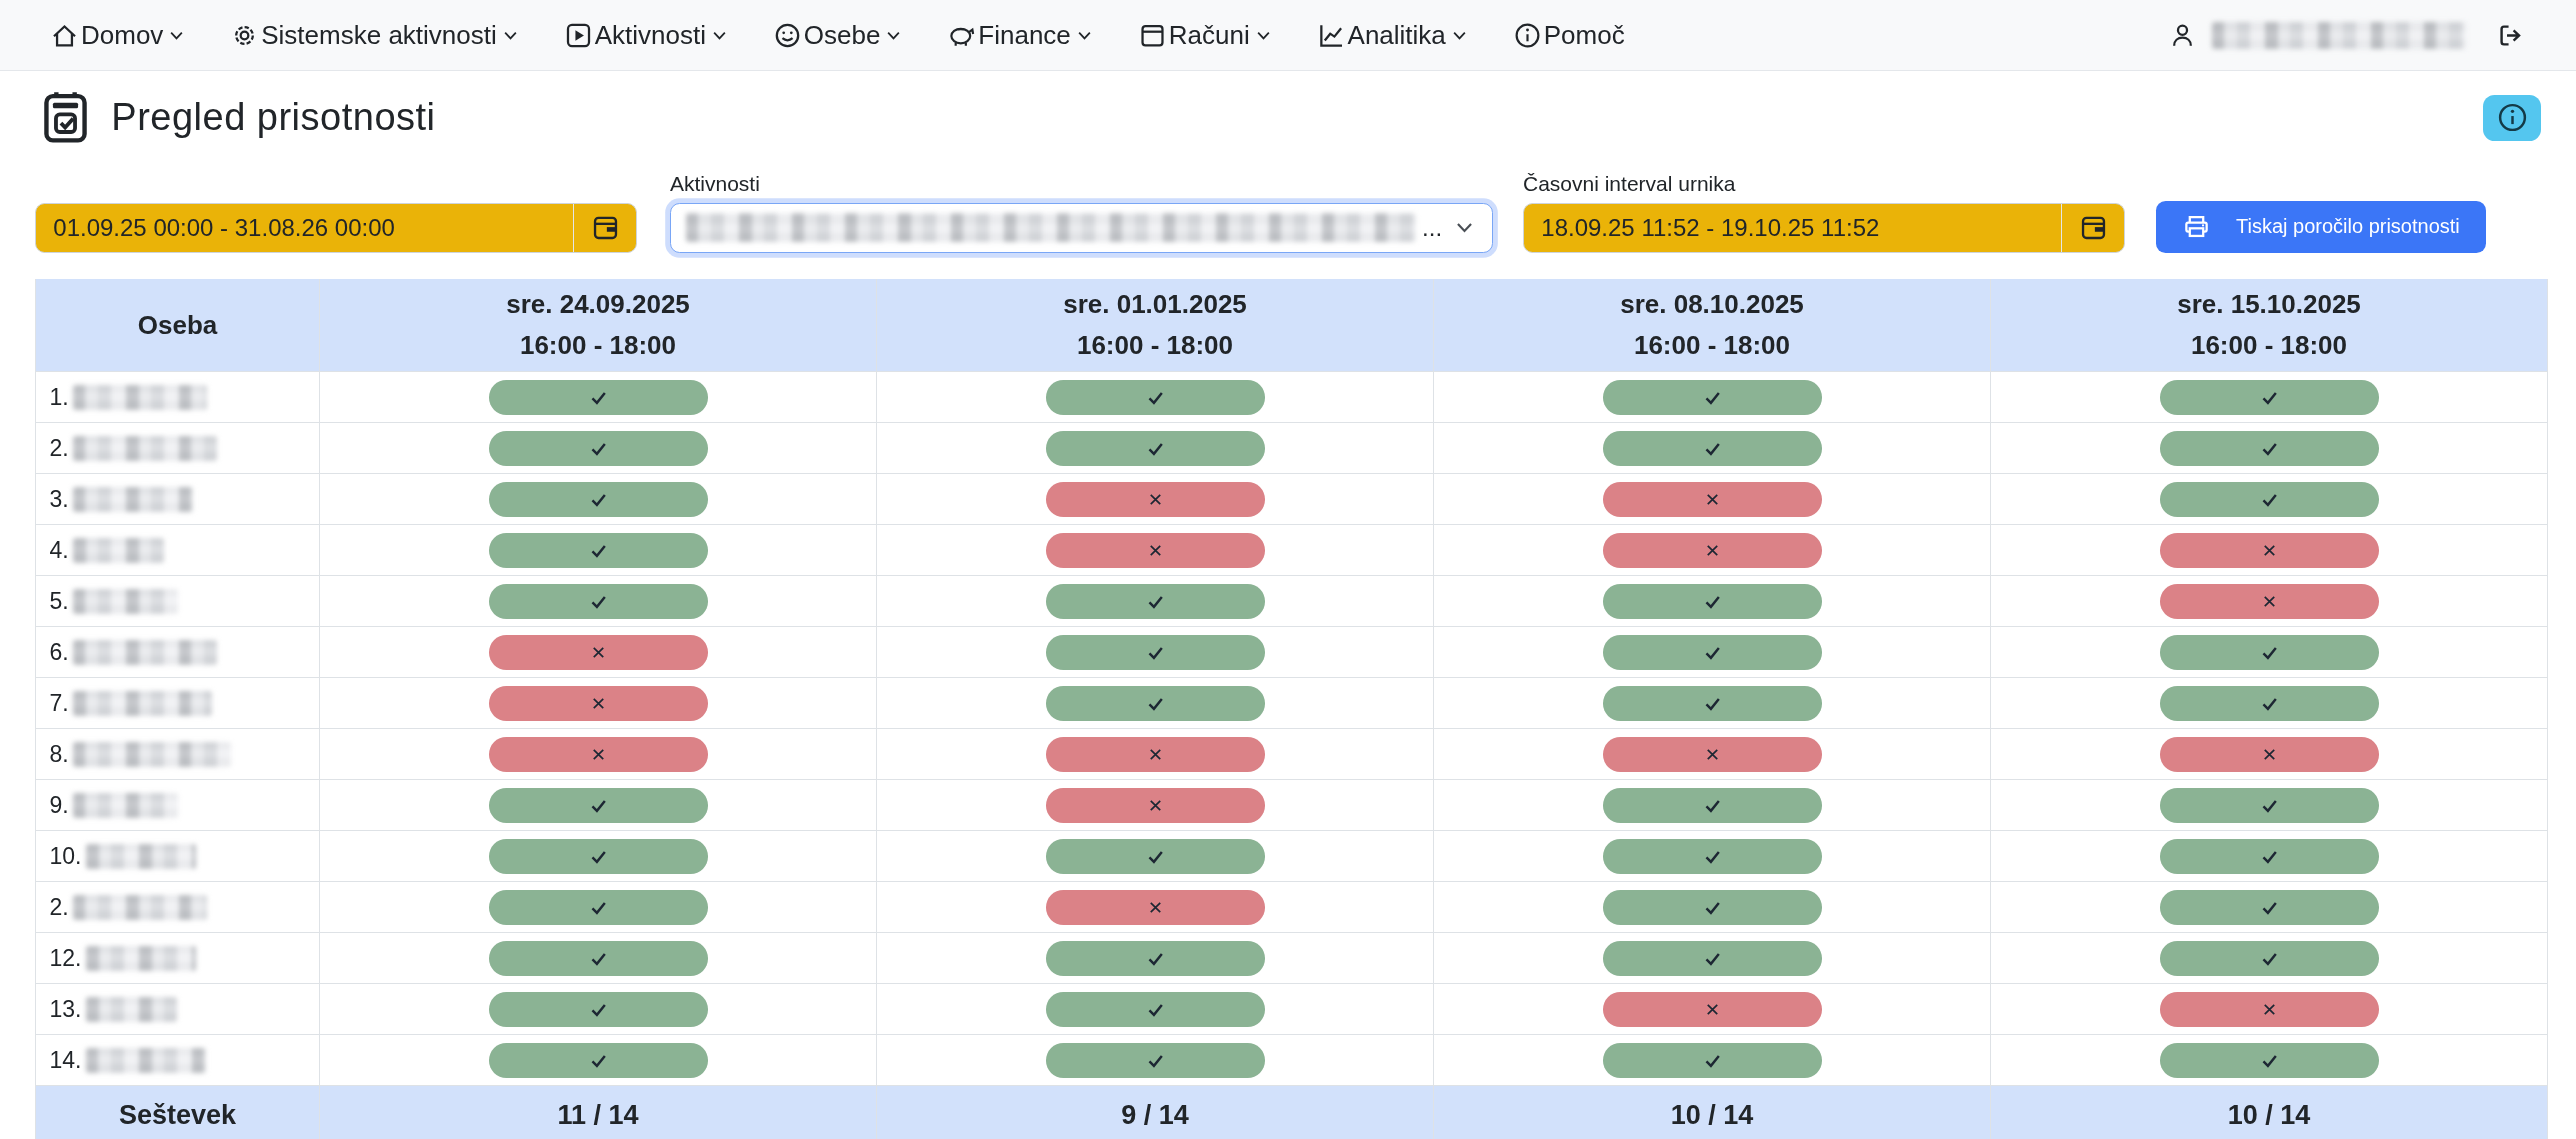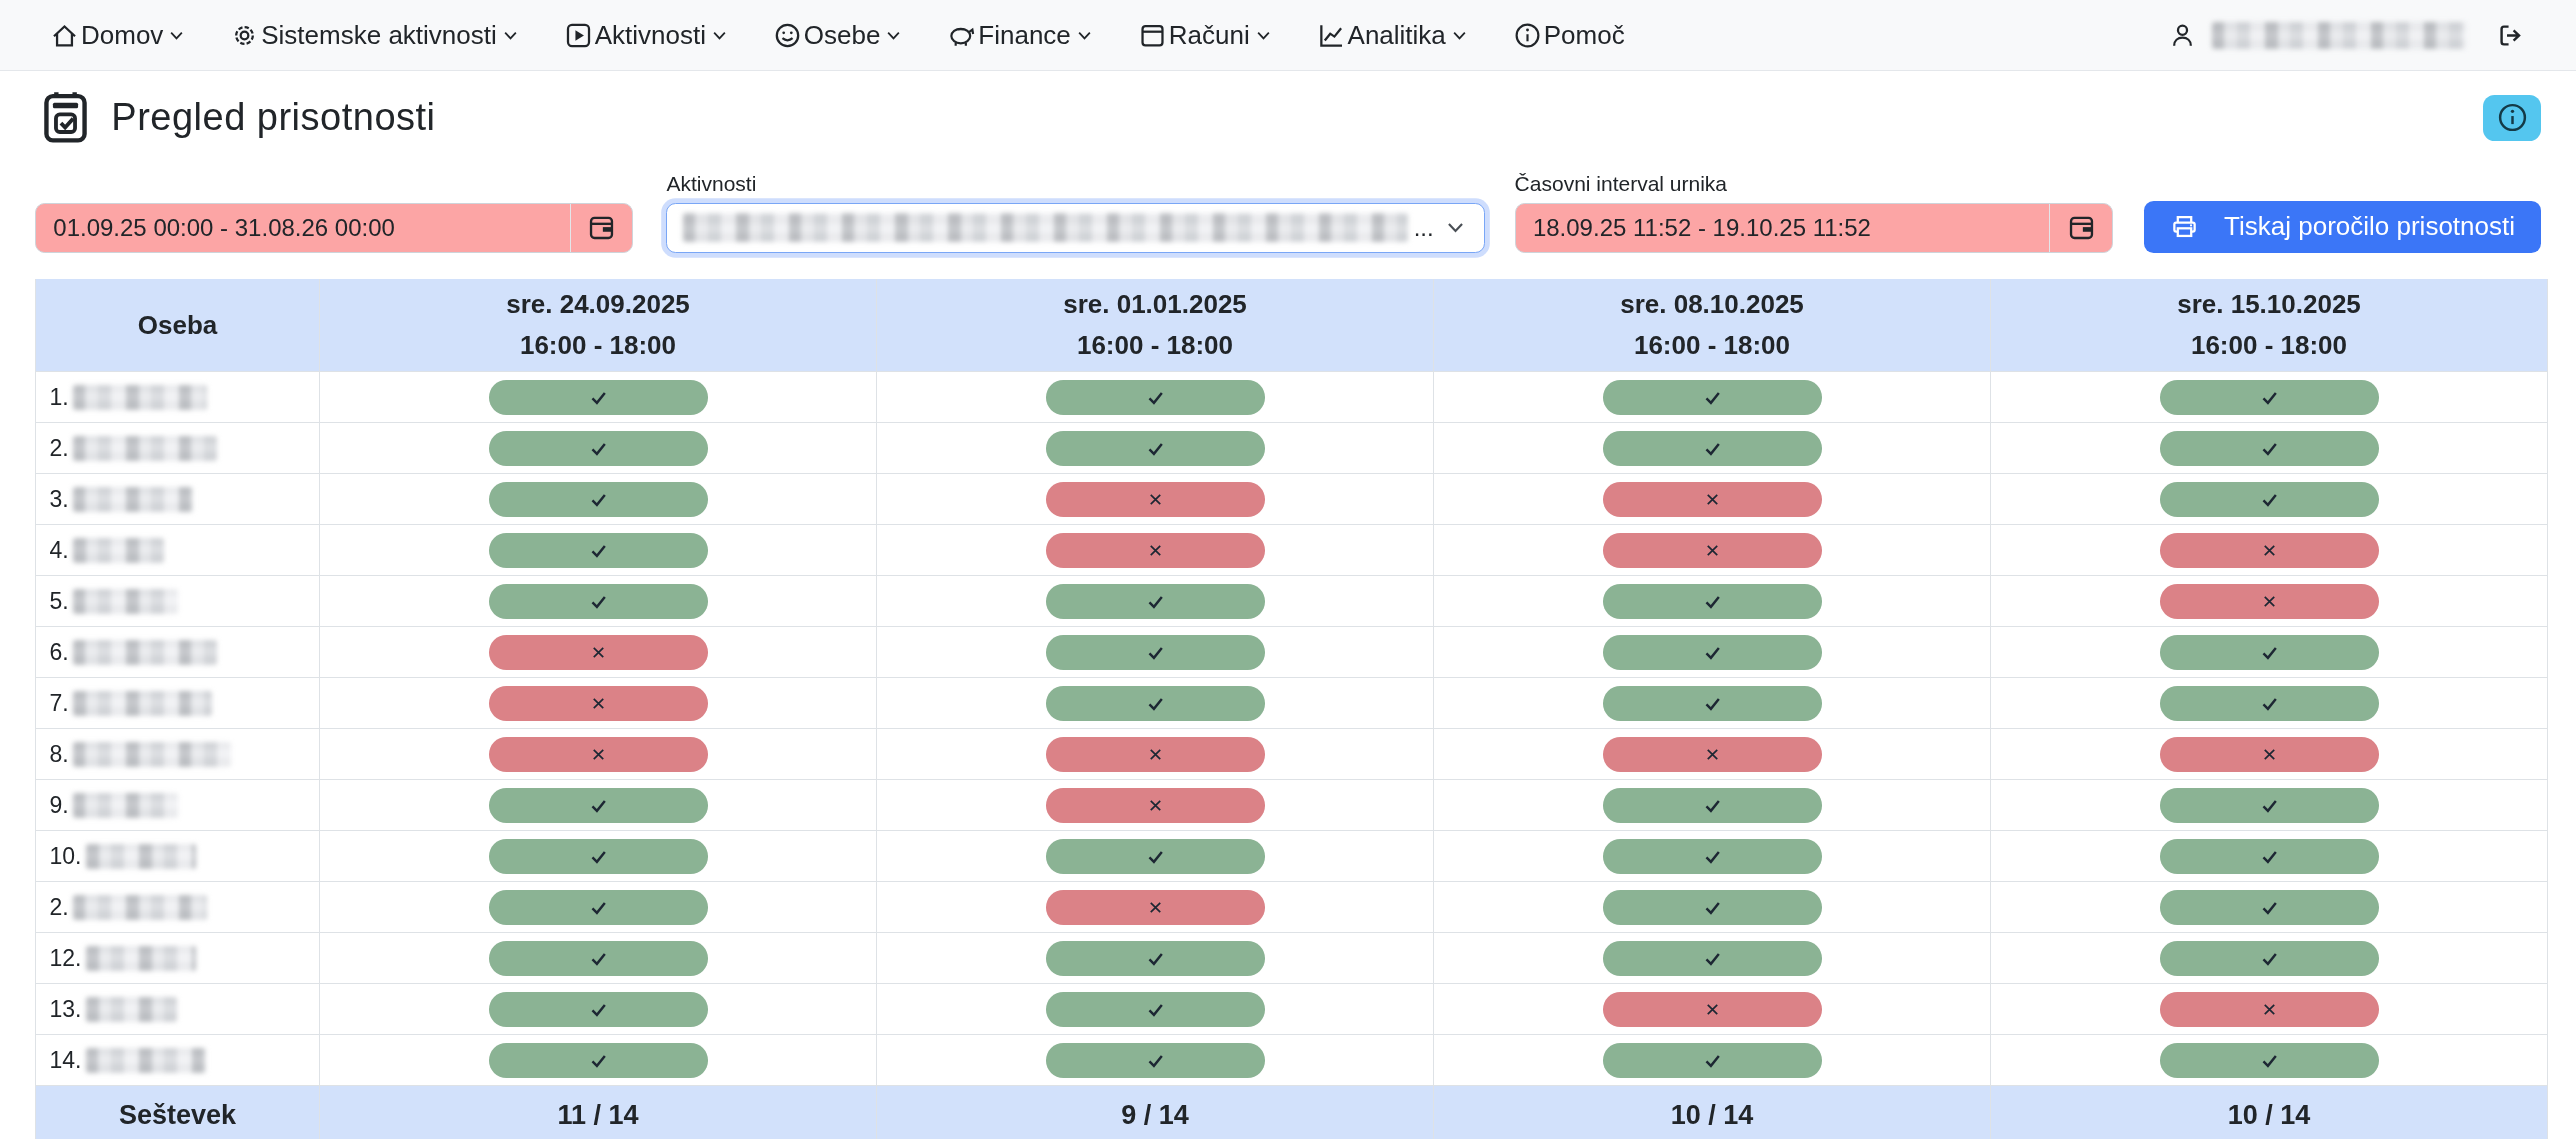--- a/index.html
+++ b/index.html
@@ -52,21 +52,21 @@
 
   
   .filters { margin-top: 23px; display: flex; align-items: flex-end; }
   .fgroup { display: flex; flex-direction: column; }
   .fgroup .flabel { font-size: 21px; margin-bottom: 6.7px; }
   .g1 { width: 602px; margin-right: 33px; }
   .g2 { width: 823px; margin-right: 30px; }
   .g3 { width: 602px; margin-right: 31px; }
   .input-box {
     height: 50px;
-    background: #fca5a5;
+    background: #eab308;
     border: 1.9px solid #ced4da;
     border-radius: 9.6px;
     display: flex; align-items: center;
     font-size: 24px;
     padding: 0 0 0 17.3px;
     cursor: text;
   }
   .input-box .val { flex: 1; white-space: nowrap; }
   .cal-btn {
     height: 100%;
@@ -86,21 +86,21 @@
     padding: 0 15.3px;
     cursor: pointer;
   }
   .select-box .redacted { flex: 1; height: 29px; }
   .select-box .dots { font-size: 24px; color: #212529; margin: 0 9.6px 0 5.8px; }
   .print-btn {
     height: 52px;
     padding: 0 26px;
     background: #3b76f7;
     border: none; border-radius: 9.6px;
-    color: #fff; font-size: 26px; font-family: "Liberation Sans", sans-serif;
+    color: #fff; font-size: 20px; font-family: "Liberation Sans", sans-serif;
     display: flex; align-items: center; gap: 25px;
     cursor: pointer;
     white-space: nowrap;
   }
 
   
   .att-table {
     margin-top: 26px;
     width: 2513px;
     border-collapse: collapse;

